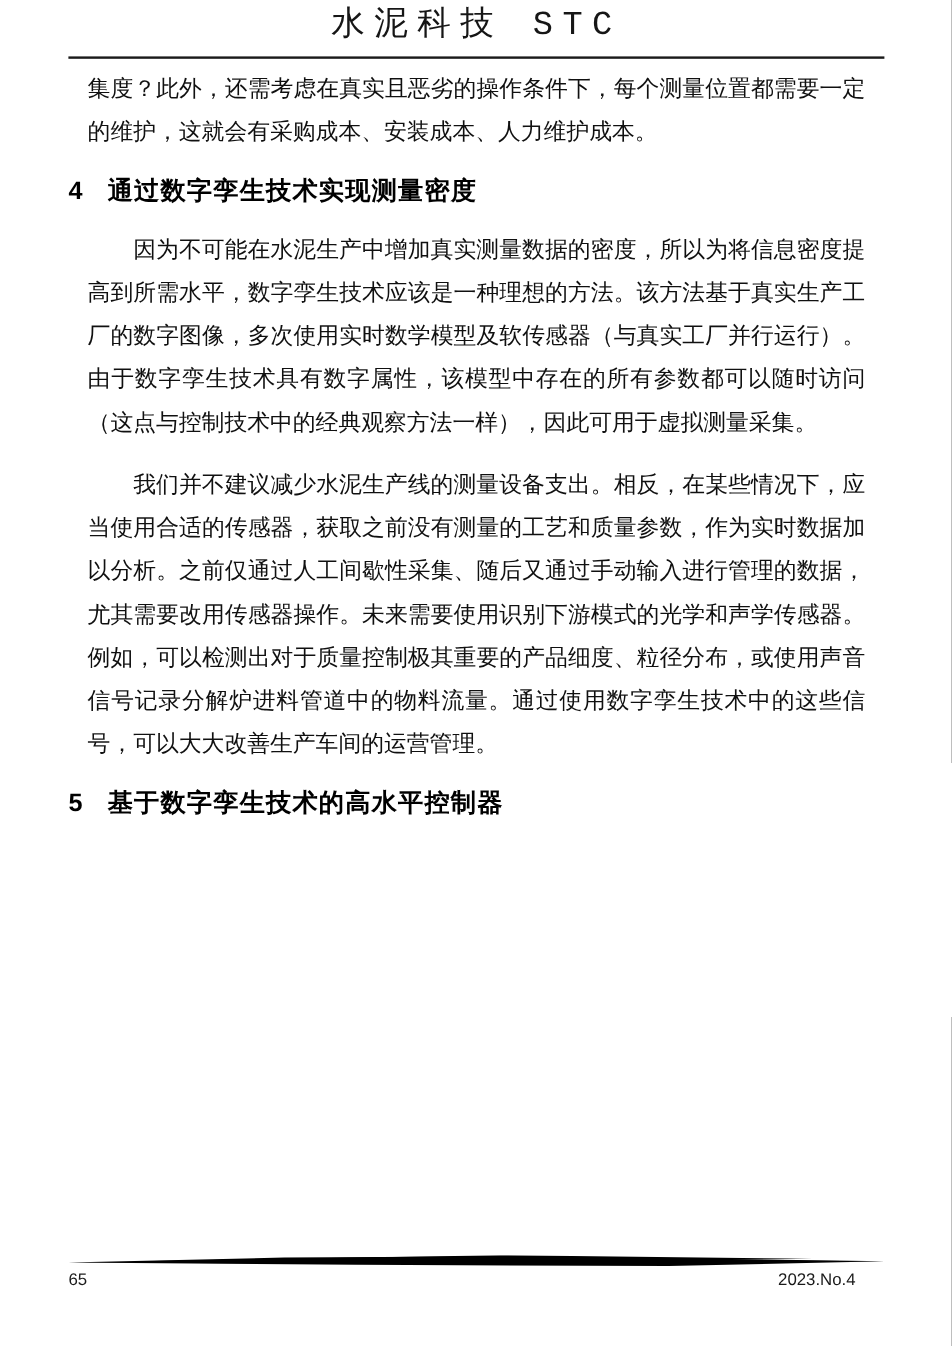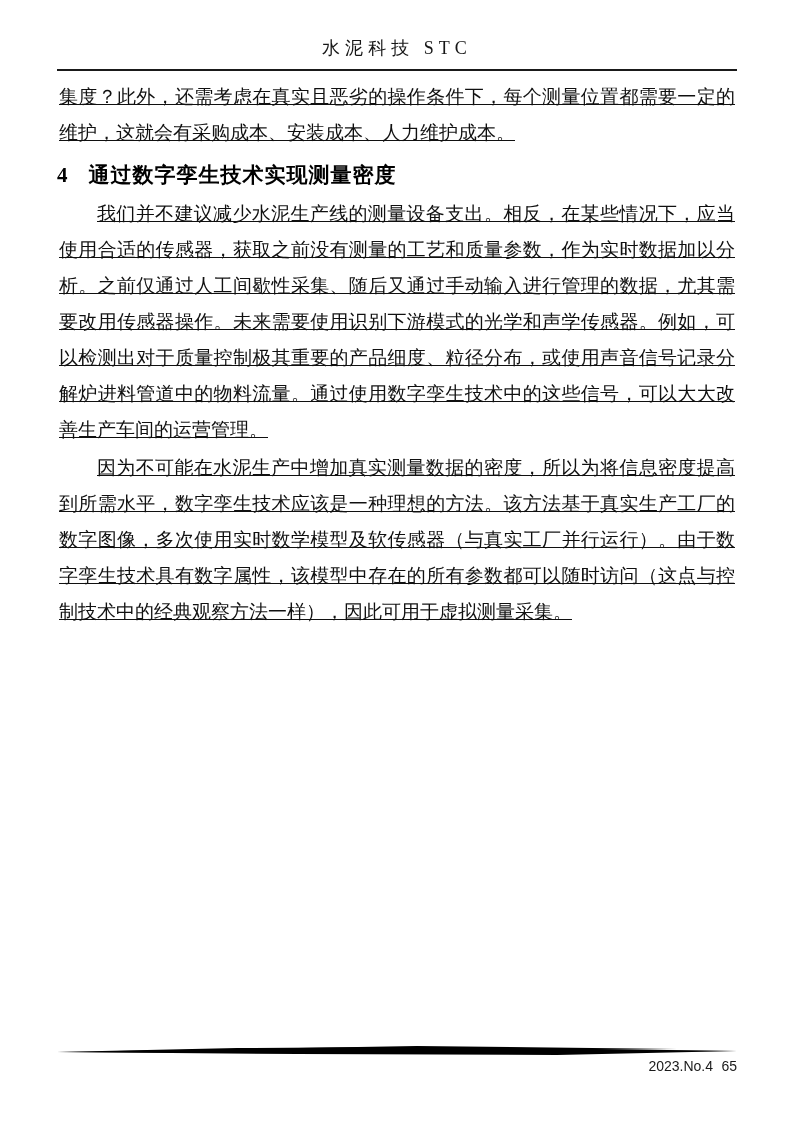--- a/index.html
+++ b/index.html
@@ -11,51 +11,49 @@
     color:#111;
     font-family:"Liberation Serif","DejaVu Serif",serif;
     overflow:hidden;
     box-sizing:border-box;
   }
   .content{
     position:absolute;
     left:57px; right:56px; top:0;
   }
   .journal-title{
-    margin-top:36px;
     text-align:center;
-    font-size:18px;
+    font-size:28px;
     letter-spacing:0.28em;
-    font-family:Liberation Serif, serif;
+    font-family:Liberation Mono, monospace;
     color:#161616;
     white-space:nowrap;
   }
   .header-rule{
     margin-top:9px;
     border:none;
     border-top:2px solid #1a1a1a;
     height:0;
   }
   .body-text{
     font-size:19px;
     line-height:36px;
     text-align:justify;
     text-justify:inter-ideograph;
     color:#101010;
   }
   p.para{
-    margin:2px;
+    margin:16px;
     text-indent:2em;
-    text-decoration:underline;
   }
   p.para.no-indent{ text-indent:0; }
   p.para.first{ margin-top:5px; }
   h2.section-heading{
     margin:9px 0 6px 0;
-    font-family:Liberation Serif, serif;
+    font-family:Liberation Sans, sans-serif;
     font-weight:bold;
     font-size:21px;
     line-height:30px;
     color:#000;
     letter-spacing:1px;
   }
   h2.section-heading .sec-num{ margin-right:20px; }
   .bold-lead{ font-weight:bold; }
   .footer{
     position:absolute;
@@ -66,21 +64,21 @@
   .footer-row{
     position:relative;
     margin-top:2px;
     height:20px;
     font-family:"Liberation Sans","DejaVu Sans",sans-serif;
     font-size:14px;
     color:#1a1a1a;
   }
   .page-number{
     position:absolute; left:0; right:0;
-    text-align:right;
+    text-align:left;
   }
   .issue-number{
     position:absolute; right:24px; top:0;
   }
 </style>
 </head>
 <body>
 
 <div class="page">
   <div class="content">
@@ -90,24 +88,27 @@
     <hr class="header-rule">
 
     <div class="body-text">
 
       <p class="para no-indent first">集度？此外，还需考虑在真实且恶劣的操作条件下，每个测量位置都需要一定的维护，这就会有采购成本、安装成本、人力维护成本。</p>
 
       <h2 class="section-heading">
         <span class="sec-num">4</span><span>通过数字孪生技术实现测量密度</span>
       </h2>
 
+      <p class="para">因为不可能在水泥生产中增加真实测量数据的密度，所以为将信息密度提高到所需水平，数字孪生技术应该是一种理想的方法。该方法基于真实生产工厂的数字图像，多次使用实时数学模型及软传感器（与真实工厂并行运行）。由于数字孪生技术具有数字属性，该模型中存在的所有参数都可以随时访问（这点与控制技术中的经典观察方法一样），因此可用于虚拟测量采集。</p>
+
       <p class="para">我们并不建议减少水泥生产线的测量设备支出。相反，在某些情况下，应当使用合适的传感器，获取之前没有测量的工艺和质量参数，作为实时数据加以分析。之前仅通过人工间歇性采集、随后又通过手动输入进行管理的数据，尤其需要改用传感器操作。未来需要使用识别下游模式的光学和声学传感器。例如，可以检测出对于质量控制极其重要的产品细度、粒径分布，或使用声音信号记录分解炉进料管道中的物料流量。通过使用数字孪生技术中的这些信号，可以大大改善生产车间的运营管理。</p>
 
-      <p class="para">因为不可能在水泥生产中增加真实测量数据的密度，所以为将信息密度提高到所需水平，数字孪生技术应该是一种理想的方法。该方法基于真实生产工厂的数字图像，多次使用实时数学模型及软传感器（与真实工厂并行运行）。由于数字孪生技术具有数字属性，该模型中存在的所有参数都可以随时访问（这点与控制技术中的经典观察方法一样），因此可用于虚拟测量采集。</p>
-
+      <h2 class="section-heading">
+        <span class="sec-num">5</span><span>基于数字孪生技术的高水平控制器</span>
+      </h2>
 
 
 
     </div>
   </div>
 
   <div class="footer">
     <svg class="footer-bar" viewBox="0 0 680 10" preserveAspectRatio="none">
       <polygon points="0,6 180,2 340,1 470,2 680,5 470,6 200,7" fill="#000"></polygon>
       <polygon points="0,6 150,5 300,4 520,4 680,5 500,9 240,8" fill="#000"></polygon>

